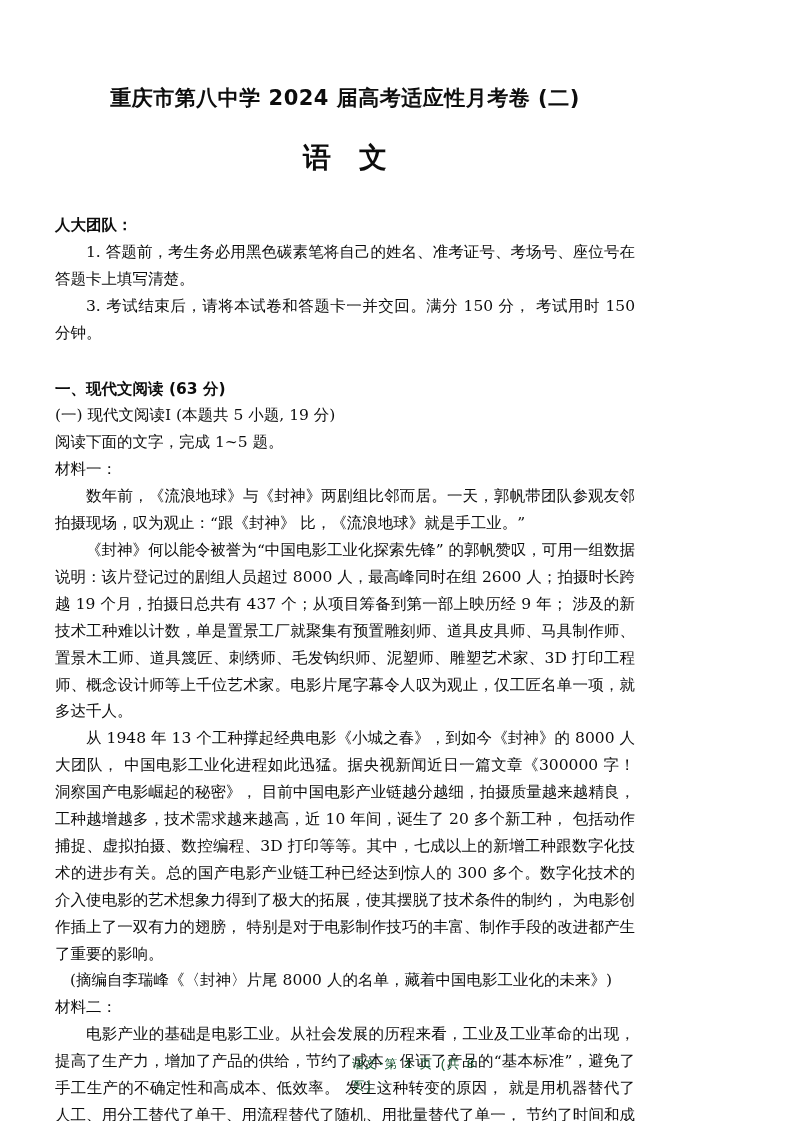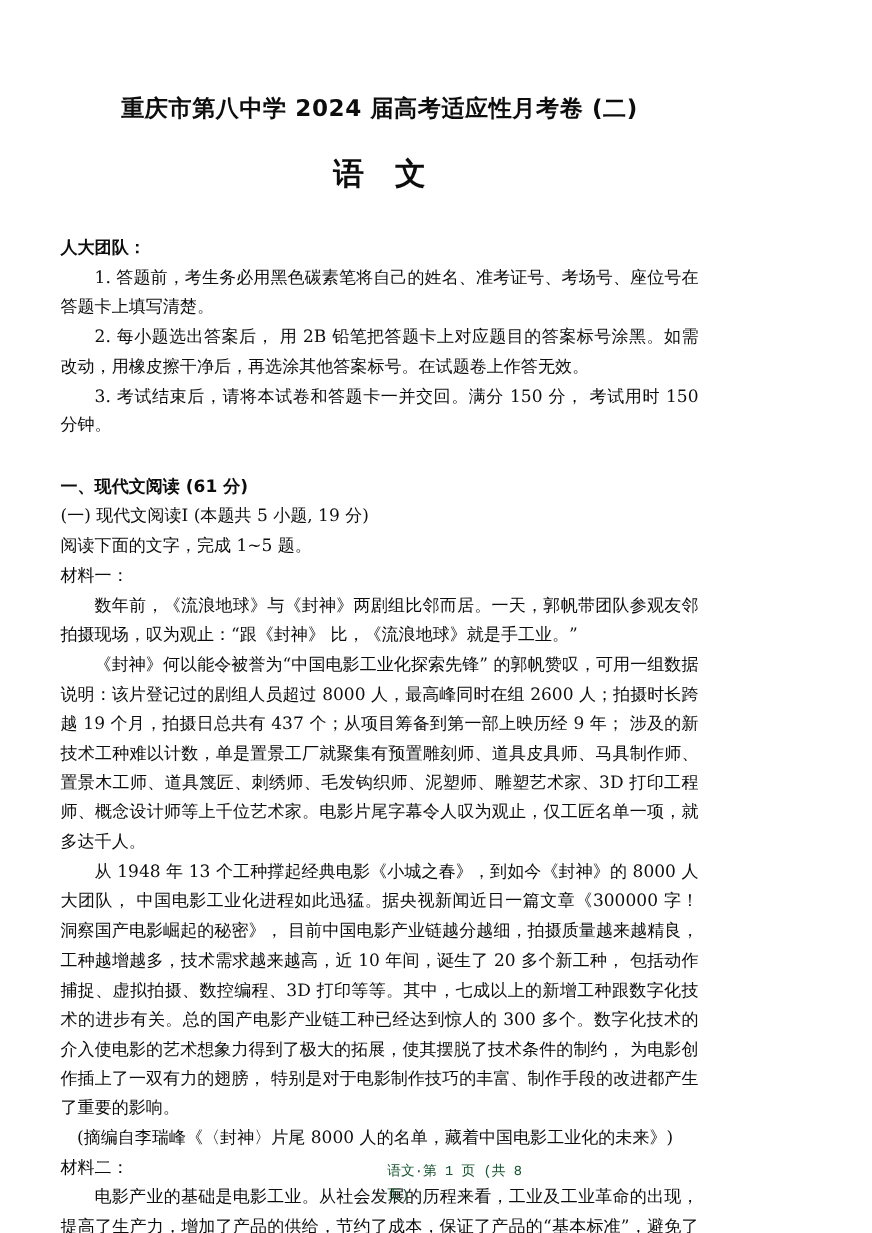--- a/index.html
+++ b/index.html
@@ -64,26 +64,25 @@
 
 <div class="doc">
   <div class="content">
 
     <p class="page-title">重庆市第八中学 2024 届高考适应性月考卷 (二)</p>
     <p class="subject-title">语　文</p>
 
     <div class="notice-block">
       <p class="heading-bold">人大团队：</p>
       <p class="indent">1. 答题前，考生务必用黑色碳素笔将自己的姓名、准考证号、考场号、座位号在答题卡上填写清楚。</p>
-      <p class="indent">2. 每小题选出答案后， 用 2B 铅笔把答题卡上对应题目的答案标号涂黑。如需改动，用橡皮擦干净后，再选涂其他答案标号。在试题卷上作答无效。</p>
       <p class="indent">3. 考试结束后，请将本试卷和答题卡一并交回。满分 150 分， 考试用时 150 分钟。</p>
     </div>
 
     <div class="section-block">
-      <p class="heading-bold">一、现代文阅读 (61 分)</p>
+      <p class="heading-bold">一、现代文阅读 (63 分)</p>
       <p>(一) 现代文阅读Ⅰ (本题共 5 小题, 19 分)</p>
       <p>阅读下面的文字，完成 1~5 题。</p>
     </div>
 
     <div>
       <p>材料一：</p>
       <p class="indent">数年前，《流浪地球》与《封神》两剧组比邻而居。一天，郭帆带团队参观友邻拍摄现场，叹为观止：“跟《封神》 比，《流浪地球》就是手工业。”</p>
       <p class="indent">《封神》何以能令被誉为“中国电影工业化探索先锋” 的郭帆赞叹，可用一组数据说明：该片登记过的剧组人员超过 8000 人，最高峰同时在组 2600 人；拍摄时长跨越 19 个月，拍摄日总共有 437 个；从项目筹备到第一部上映历经 9 年； 涉及的新技术工种难以计数，单是置景工厂就聚集有预置雕刻师、道具皮具师、马具制作师、置景木工师、道具篾匠、刺绣师、毛发钩织师、泥塑师、雕塑艺术家、3D 打印工程师、概念设计师等上千位艺术家。电影片尾字幕令人叹为观止，仅工匠名单一项，就多达千人。</p>
       <p class="indent">从 1948 年 13 个工种撑起经典电影《小城之春》，到如今《封神》的 8000 人大团队， 中国电影工业化进程如此迅猛。据央视新闻近日一篇文章《300000 字！洞察国产电影崛起的秘密》， 目前中国电影产业链越分越细，拍摄质量越来越精良，工种越增越多，技术需求越来越高，近 10 年间，诞生了 20 多个新工种， 包括动作捕捉、虚拟拍摄、数控编程、3D 打印等等。其中，七成以上的新增工种跟数字化技术的进步有关。总的国产电影产业链工种已经达到惊人的 300 多个。数字化技术的介入使电影的艺术想象力得到了极大的拓展，使其摆脱了技术条件的制约， 为电影创作插上了一双有力的翅膀， 特别是对于电影制作技巧的丰富、制作手段的改进都产生了重要的影响。</p>
       <p class="attribution">(摘编自李瑞峰《〈封神〉片尾 8000 人的名单，藏着中国电影工业化的未来》)</p>

